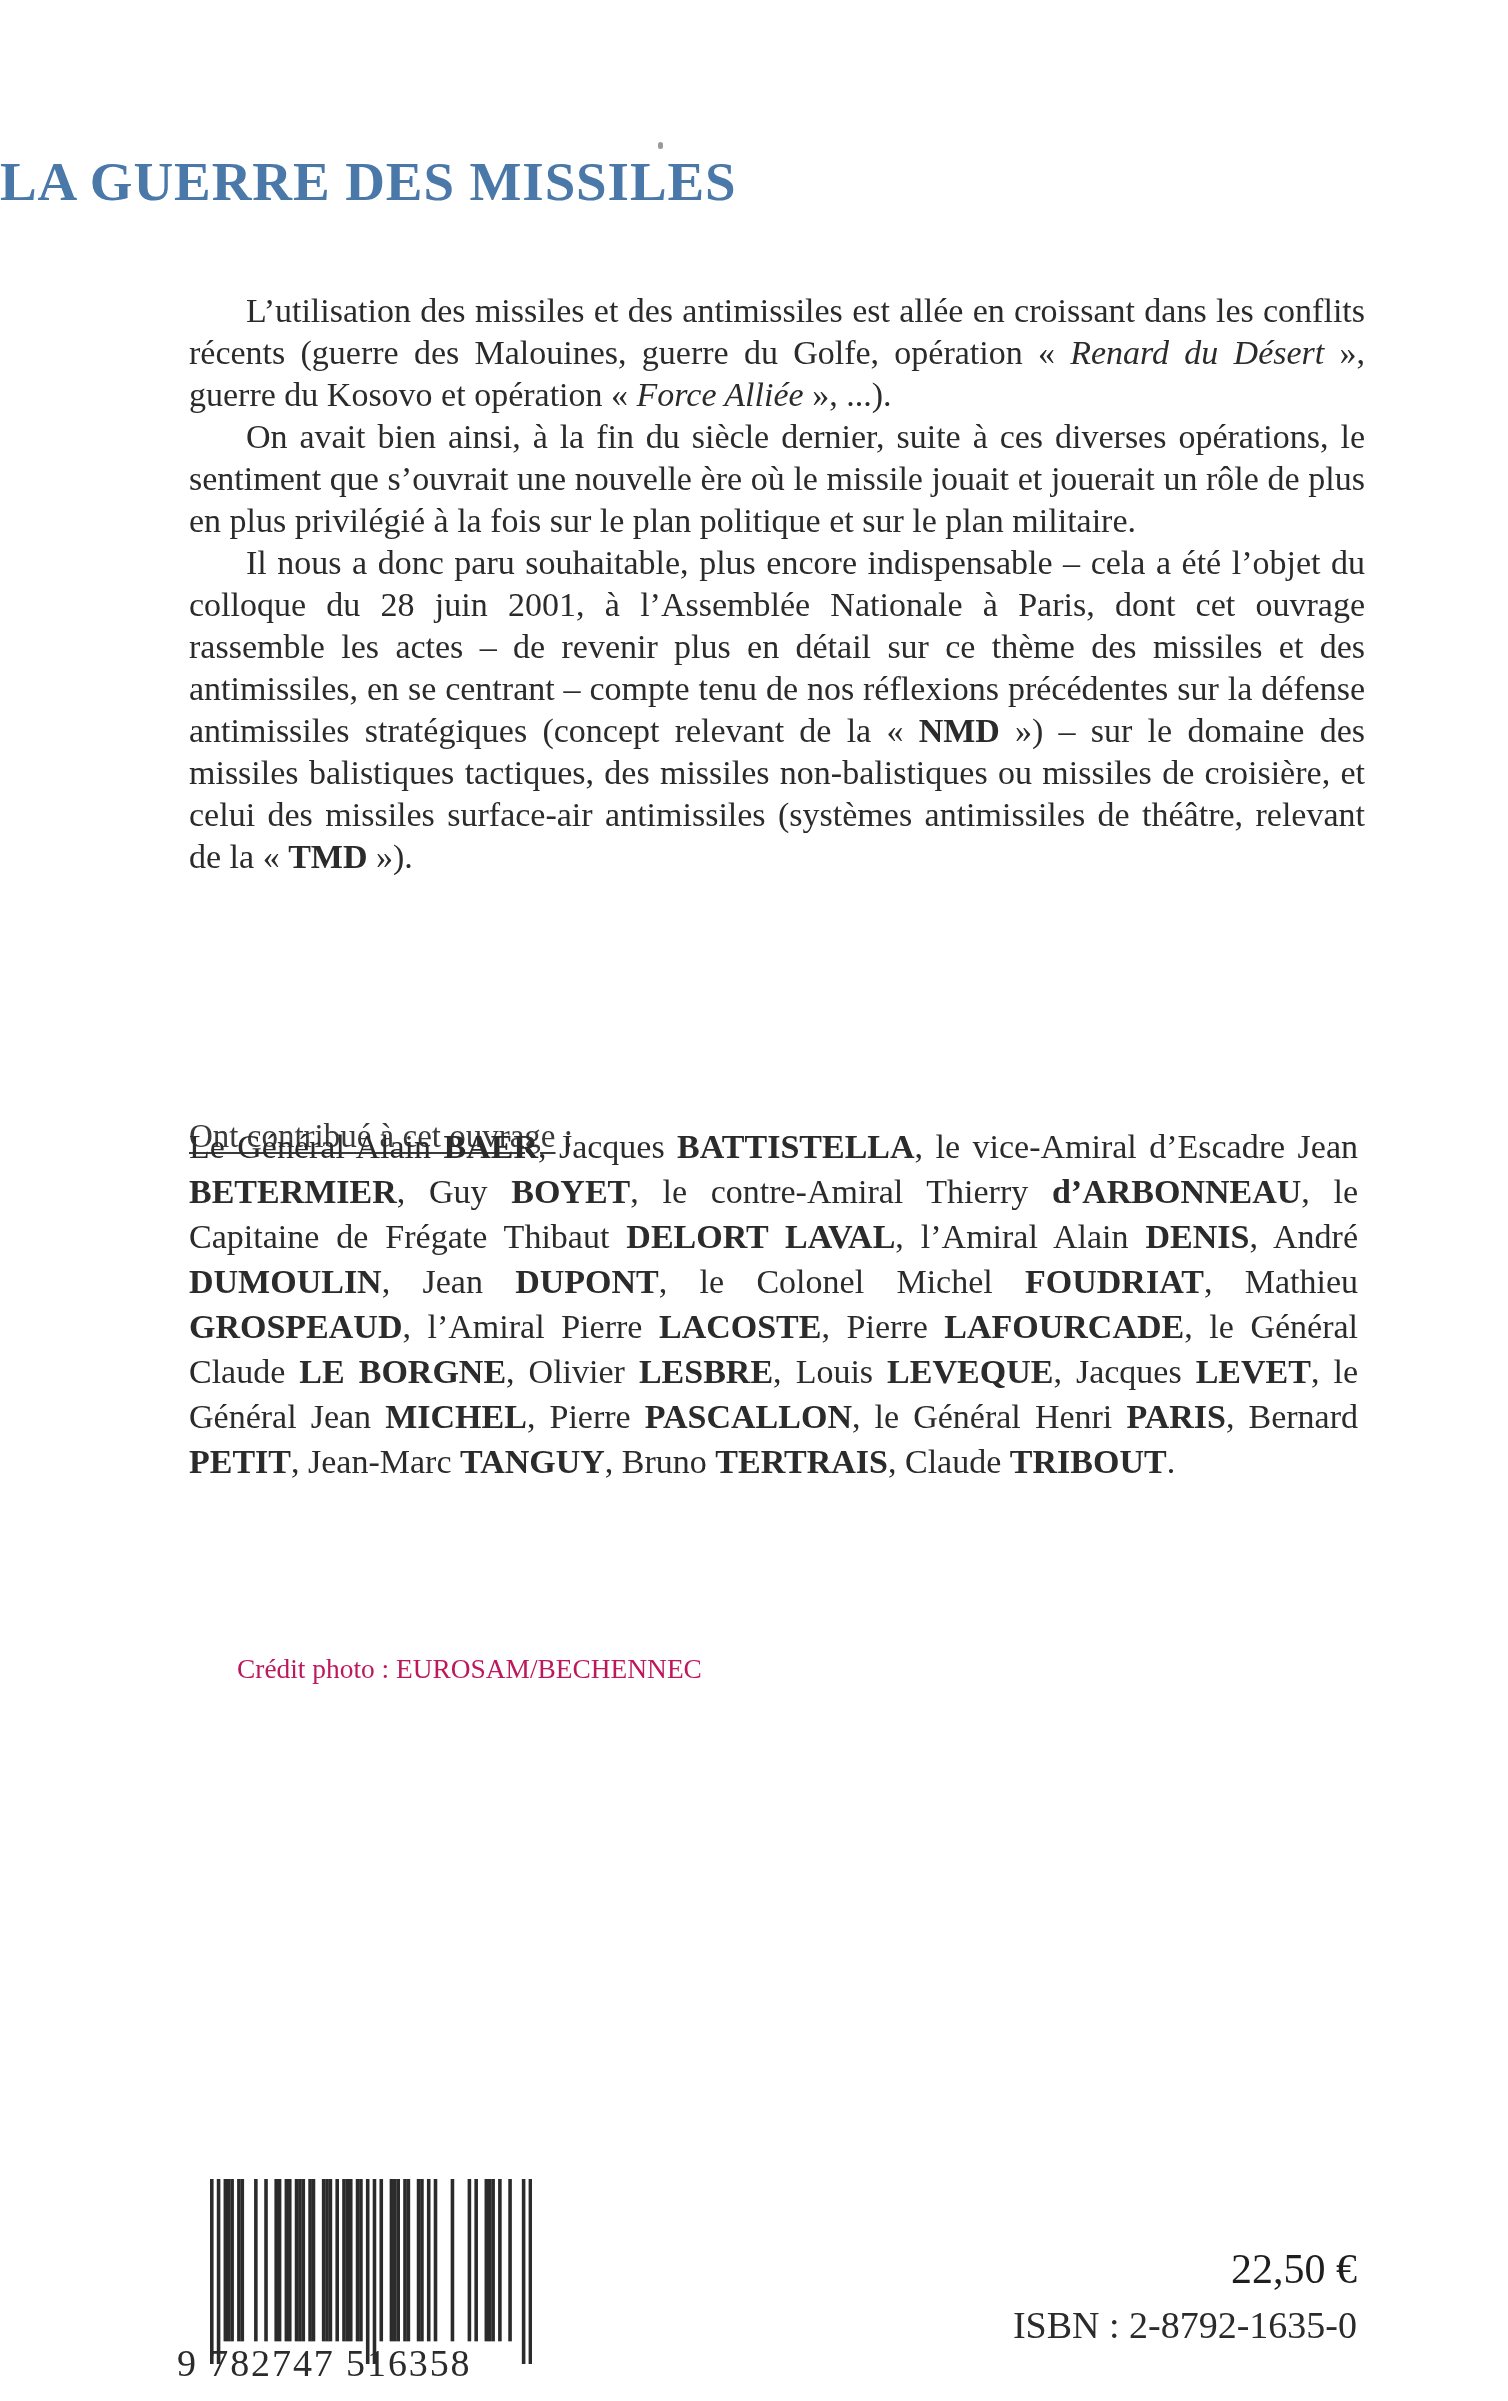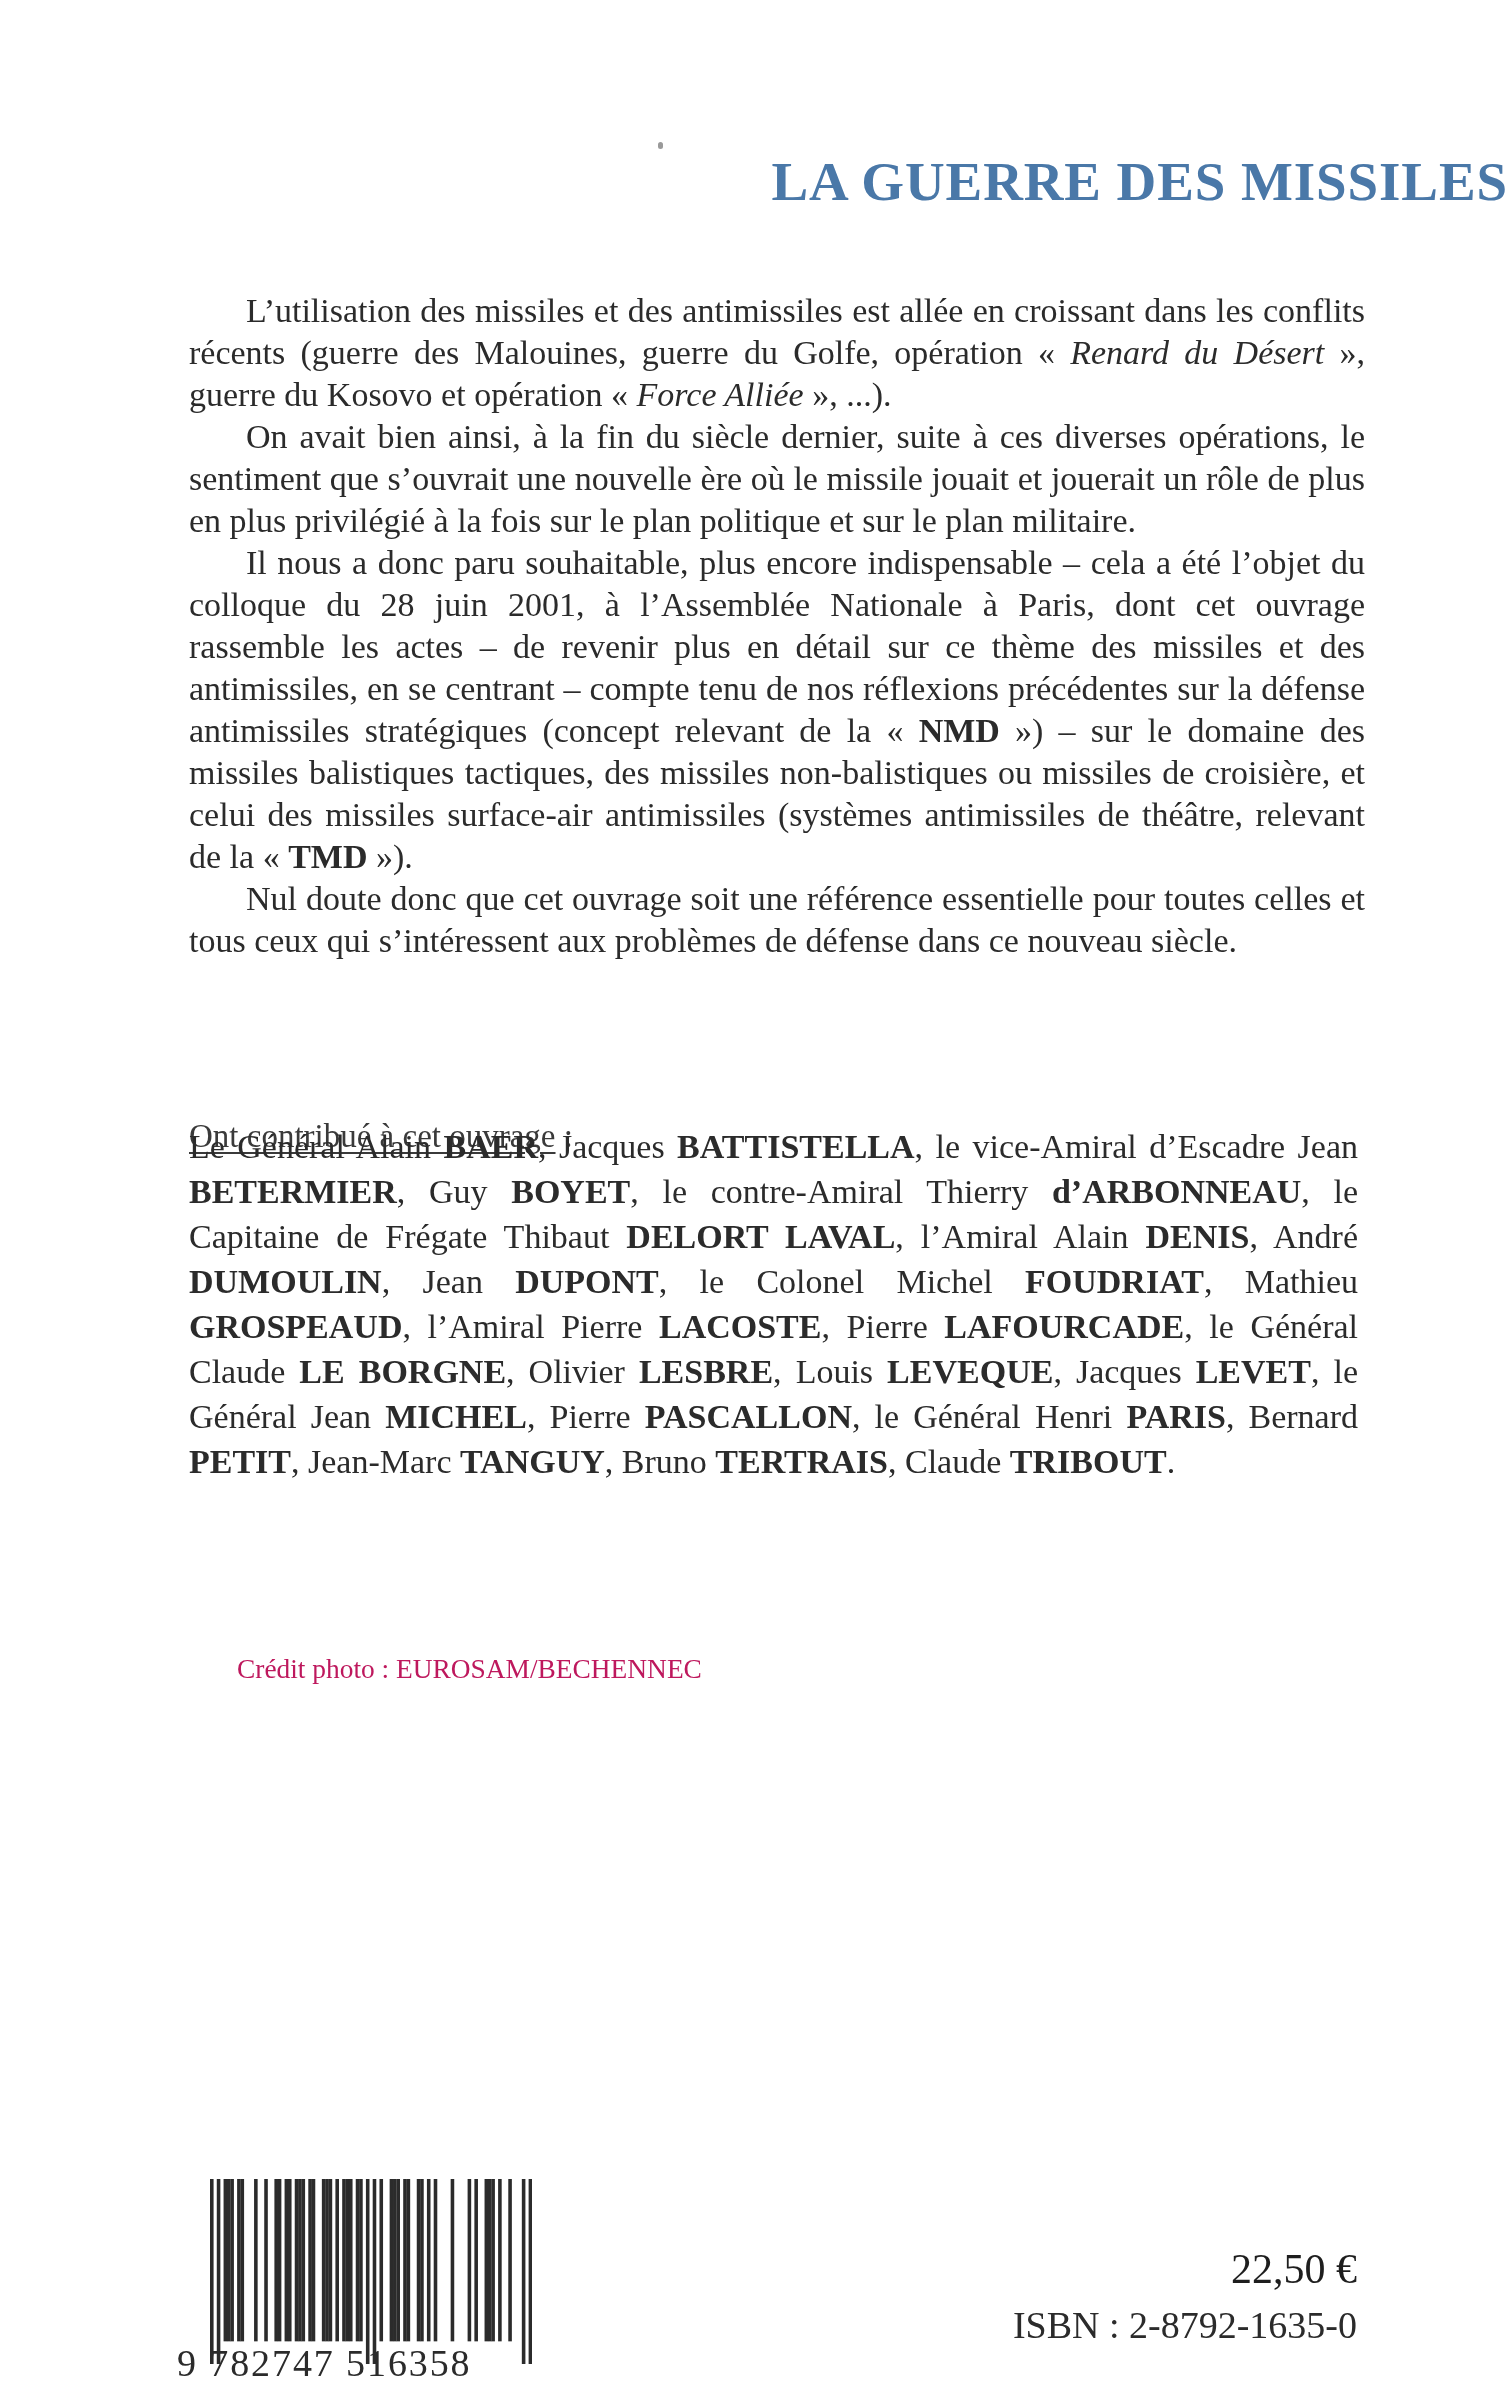--- a/index.html
+++ b/index.html
@@ -1,18 +1,18 @@
 <!DOCTYPE html>
 <html style="font-size:15px"><head>
 <meta charset="utf-8">
 <style>
   html, body { margin:0; padding:0; background:#ffffff; }
   body { width:1508px; height:2402px; position:relative; overflow:hidden;
          font-family:"Liberation Serif", "DejaVu Serif", serif; color:#2b2b2b; }
-  .title { position:absolute; left:0; width:1508px; top:150px; text-align:right;
+  .title { position:absolute; left:0; width:1508px; top:150px; text-align:left;
            font-size:55px; font-weight:bold; letter-spacing:0.9px; color:#4a78a8; margin:0; }
   .scan-dot { position:absolute; left:658px; top:142px; width:4.7px; height:6.6px; border-radius:2.8px; background:#9a9a9a; }
   .body-text { position:absolute; left:189px; width:1176px; top:290px; font-size:34px; line-height:42px; }
   .para { margin:0; text-align:justify; text-indent:57px; hyphens:manual; }
   .para i { }
   .para b { font-weight:bold; }
   .contrib-heading { position:absolute; left:189px; top:1115px; font-size:33px; line-height:42px; color:#3a3a3a; }
   .contrib-heading .u { text-decoration:underline; text-decoration-thickness:1.9px; text-underline-offset:4.7px; }
   .contrib-list { position:absolute; left:189px; width:1169px; top:1124px; font-size:34px; line-height:45px;
                   text-align:justify; margin:0; }
@@ -27,21 +27,20 @@
 </head>
 <body>
 
 <div class="scan-dot"></div>
 <h1 class="title">LA GUERRE DES MISSILES</h1>
 
 <div class="body-text" id="blurb">
     <p class="para"><span>L’utilisation des missiles et des antimissiles est allée en croissant dans les conflits récents (guerre des Malouines, guerre du Golfe, opération « </span><i>Renard du Désert</i><span> », guerre du Kosovo et opération « </span><i>Force Alliée</i><span> », ...).</span></p>
     <p class="para"><span>On avait bien ainsi, à la fin du siècle dernier, suite à ces diverses opéra­tions, le sentiment que s’ouvrait une nouvelle ère où le missile jouait et jouerait un rôle de plus en plus privilégié à la fois sur le plan politique et sur le plan militaire.</span></p>
     <p class="para"><span>Il nous a donc paru souhaitable, plus encore indispensable – cela a été l’objet du colloque du 28 juin 2001, à l’Assemblée Nationale à Paris, dont cet ouvrage rassemble les actes – de revenir plus en détail sur ce thème des missiles et des antimissiles, en se centrant – compte tenu de nos réflexions précédentes sur la défense antimissiles stratégiques (concept relevant de la « </span><b>NMD</b><span> ») – sur le domaine des missiles balistiques tactiques, des missiles non-balistiques ou missiles de croisière, et celui des missiles surface-air antimissiles (systèmes antimissiles de théâtre, relevant de la « </span><b>TMD</b><span> »).</span></p>
-    <p class="para"><span>Nul doute donc que cet ouvrage soit une référence essentielle pour toutes celles et tous ceux qui s’intéressent aux problèmes de défense dans ce nouveau siècle.</span></p>
   </div>
 
 <div class="contrib-heading">
   <span class="u">Ont contribué à cet ouvrage</span><span> :</span>
 </div>
 
 <p class="contrib-list" id="contrib"><span>Le Général Alain </span><b>BAER</b>, <span>Jacques </span><b>BATTISTELLA</b>, <span>le vice-Amiral d’Escadre Jean </span><b>BETERMIER</b>, <span>Guy </span><b>BOYET</b>, <span>le contre-Amiral Thierry </span><b>d’ARBONNEAU</b>, <span>le Capitaine de Frégate Thibaut </span><b>DELORT LAVAL</b>, <span>l’Amiral Alain </span><b>DENIS</b>, <span>André </span><b>DUMOULIN</b>, <span>Jean </span><b>DUPONT</b>, <span>le Colonel Michel </span><b>FOUDRIAT</b>, <span>Mathieu </span><b>GROSPEAUD</b>, <span>l’Amiral Pierre </span><b>LACOSTE</b>, <span>Pierre </span><b>LAFOURCADE</b>, <span>le Général Claude </span><b>LE BORGNE</b>, <span>Olivier </span><b>LESBRE</b>, <span>Louis </span><b>LEVEQUE</b>, <span>Jacques </span><b>LEVET</b>, <span>le Général Jean </span><b>MICHEL</b>, <span>Pierre </span><b>PASCALLON</b>, <span>le Général Henri </span><b>PARIS</b>, <span>Bernard </span><b>PETIT</b>, <span>Jean-Marc </span><b>TANGUY</b>, <span>Bruno </span><b>TERTRAIS</b>, <span>Claude </span><b>TRIBOUT</b>.</p>
 
 <div class="credit">Crédit photo : EUROSAM/BECHENNEC</div>
 

